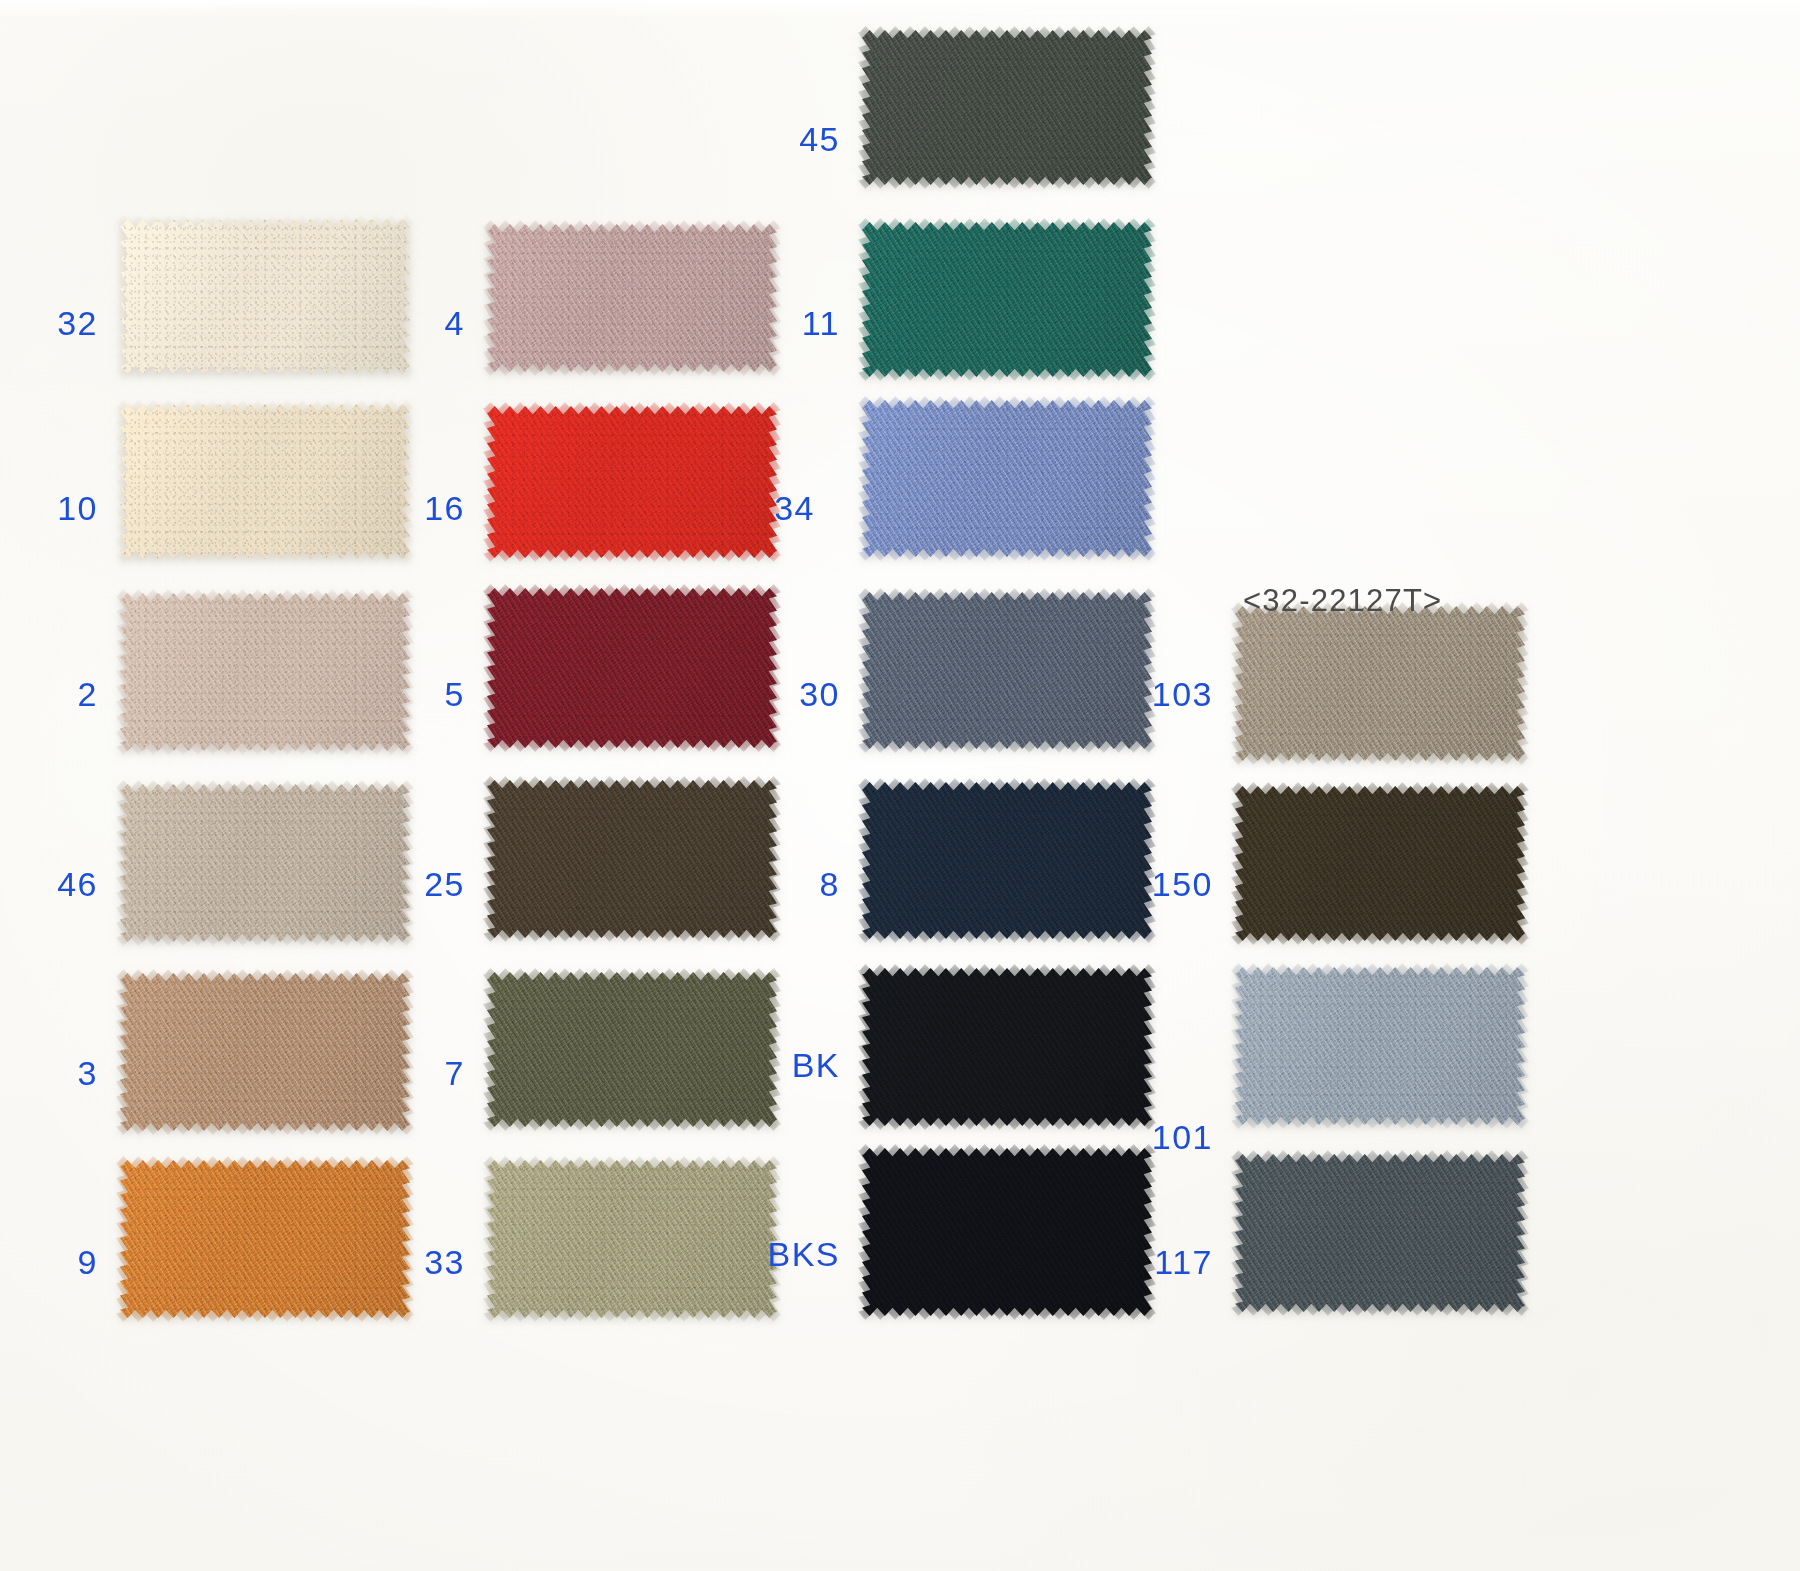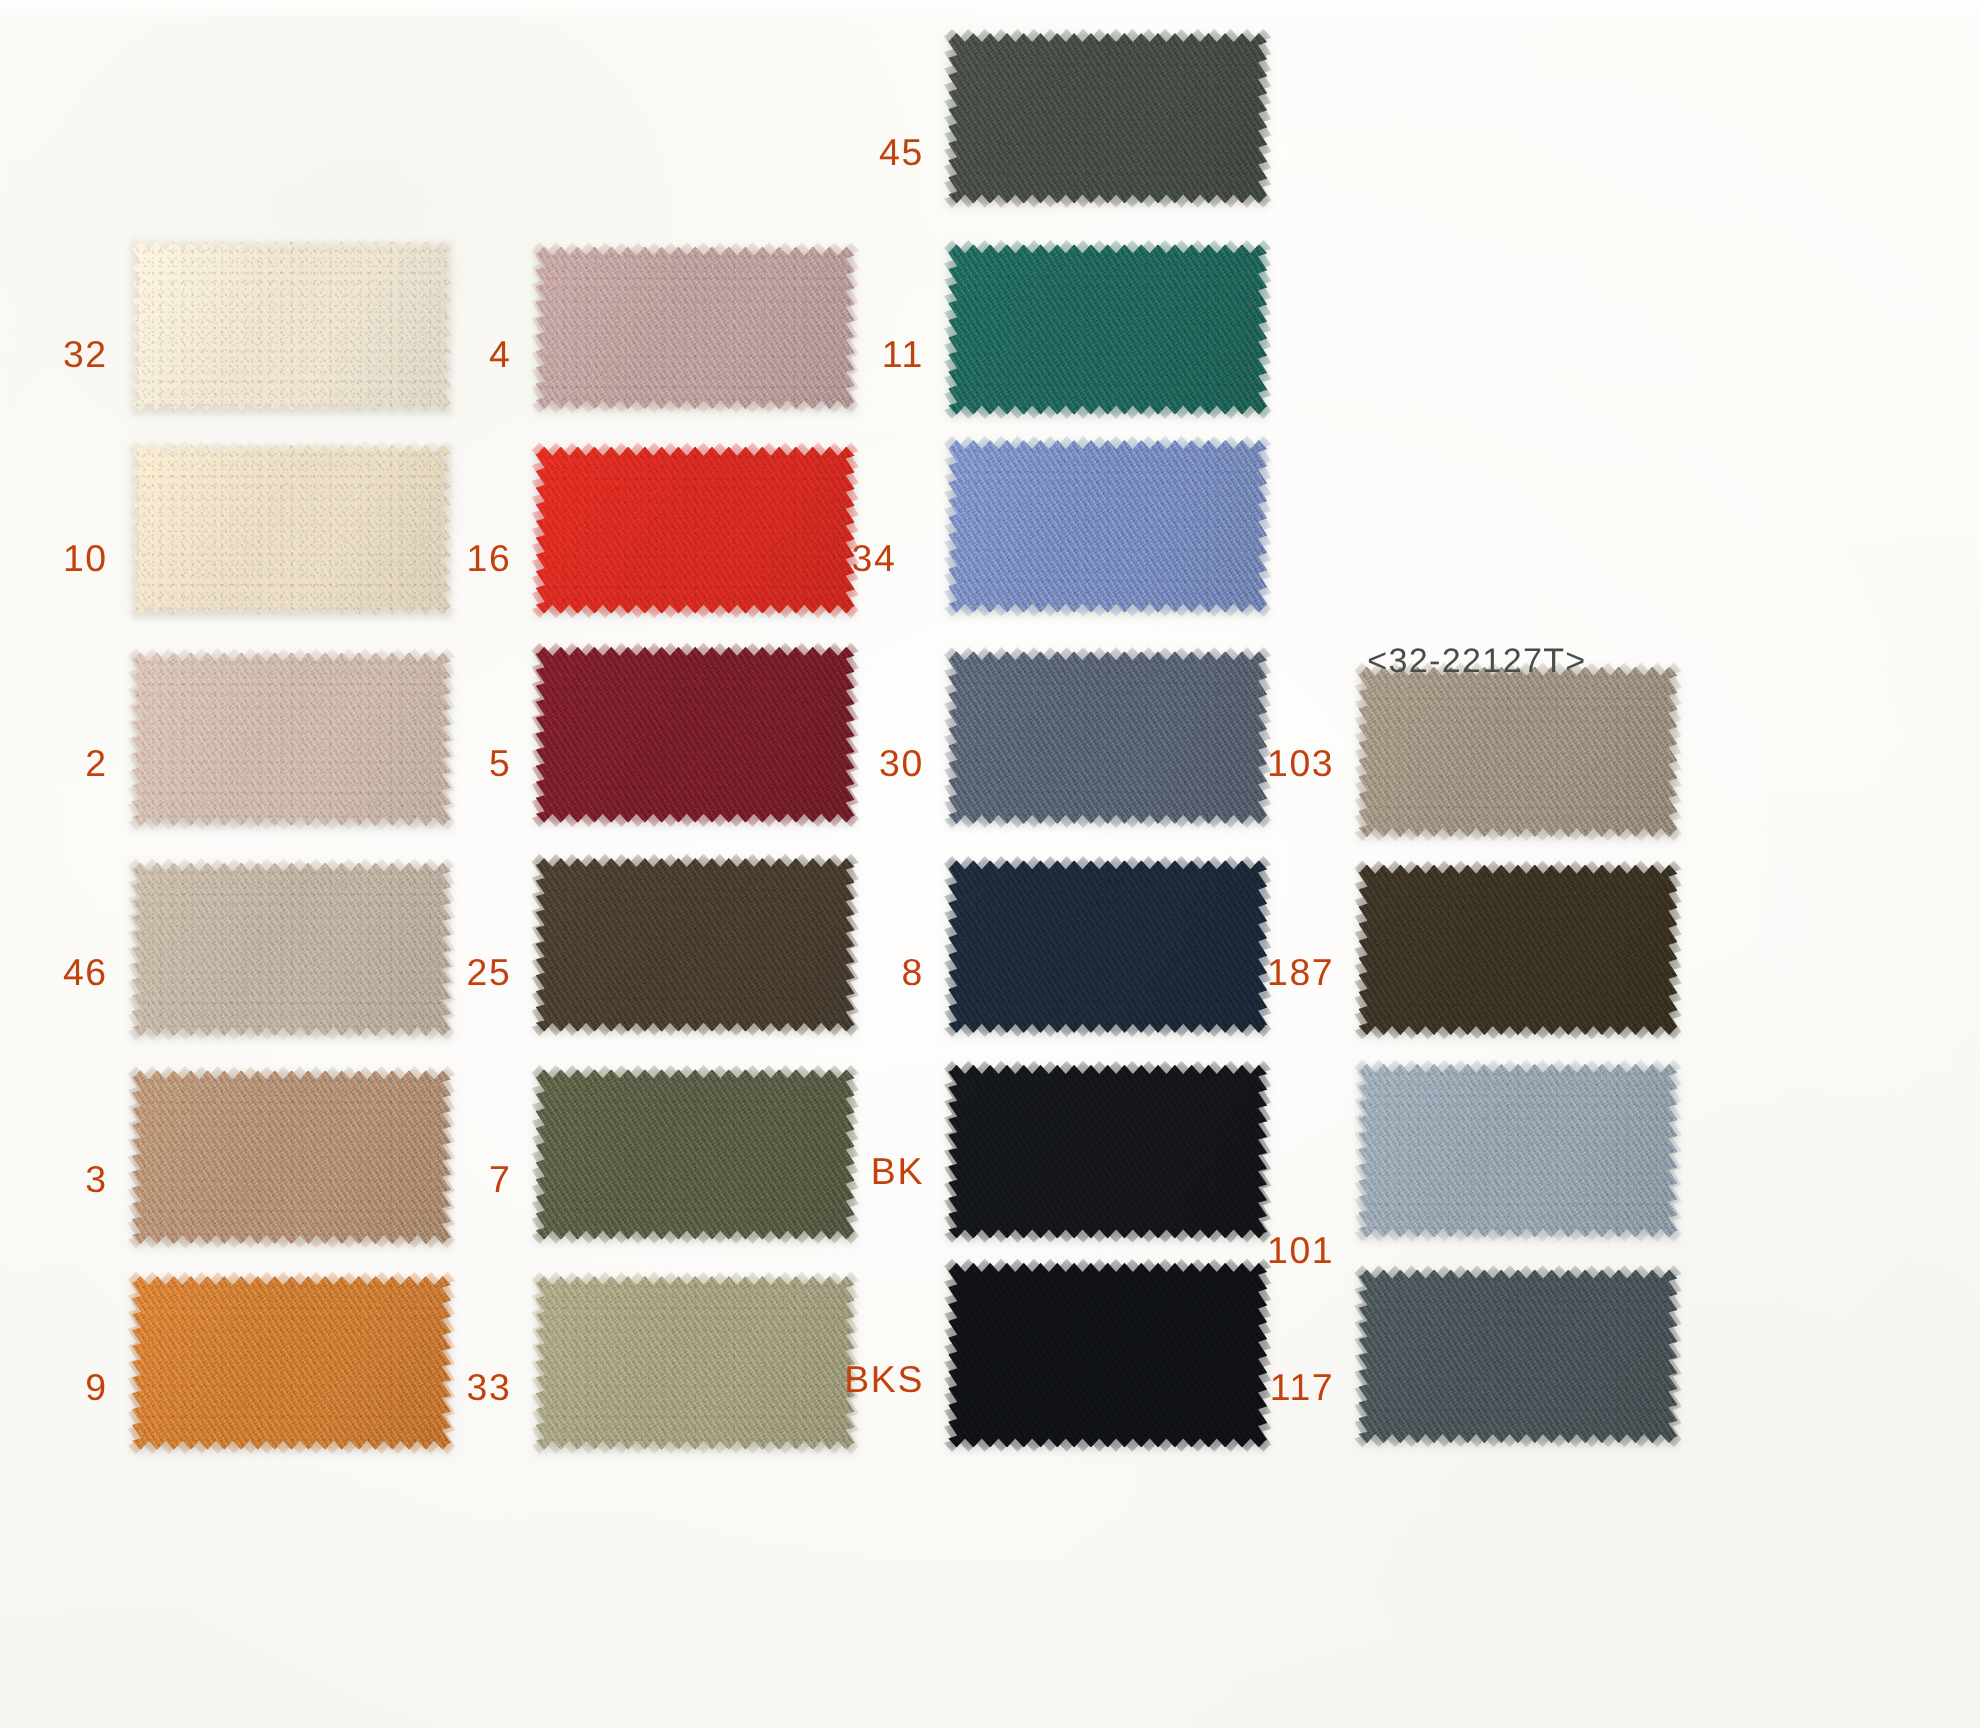--- a/index.html
+++ b/index.html
@@ -39,21 +39,21 @@
   }
 
   .swatch-cell {
     position: absolute;
   }
 
   
   .swatch-label {
     position: absolute;
     text-align: right;
-    color: #c2410c;
+    color: #1d4ed8;
     font-family: "Liberation Sans", sans-serif;
     font-size: 34px;
     font-weight: 400;
     letter-spacing: 1.5px;
     line-height: 1;
     white-space: nowrap;
   }
 
   .group-label {
     position: absolute;
@@ -286,21 +286,21 @@
         <div class="swatch" title="midnight-navy" style="left: 862px; top: 782px; width: 290px; height: 157px;">
           <div class="swatch-body" style="--pink-clip: polygon(0.000% 5.255%,2.632% 0.000%,5.263% 5.255%,7.895% 0.000%,10.526% 5.255%,13.158% 0.000%,15.789% 5.255%,18.421% 0.000%,21.053% 5.255%,23.684% 0.000%,26.316% 5.255%,28.947% 0.000%,31.579% 5.255%,34.211% 0.000%,36.842% 5.255%,39.474% 0.000%,42.105% 5.255%,44.737% 0.000%,47.368% 5.255%,50.000% 0.000%,52.632% 5.255%,55.263% 0.000%,57.895% 5.255%,60.526% 0.000%,63.158% 5.255%,65.789% 0.000%,68.421% 5.255%,71.053% 0.000%,73.684% 5.255%,76.316% 0.000%,78.947% 5.255%,81.579% 0.000%,84.211% 5.255%,86.842% 0.000%,89.474% 5.255%,92.105% 0.000%,94.737% 5.255%,97.368% 0.000%,100.000% 5.255%,100.000% 5.255%,97.155% 7.102%,100.000% 15.255%,97.155% 17.102%,100.000% 25.255%,97.155% 27.102%,100.000% 35.255%,97.155% 37.102%,100.000% 45.255%,97.155% 47.102%,100.000% 55.255%,97.155% 57.102%,100.000% 65.255%,97.155% 67.102%,100.000% 75.255%,97.155% 77.102%,100.000% 85.255%,97.155% 87.102%,100.000% 95.255%,97.155% 97.102%,100.000% 94.745%,100.000% 94.745%,97.368% 100.000%,94.737% 94.745%,92.105% 100.000%,89.474% 94.745%,86.842% 100.000%,84.211% 94.745%,81.579% 100.000%,78.947% 94.745%,76.316% 100.000%,73.684% 94.745%,71.053% 100.000%,68.421% 94.745%,65.789% 100.000%,63.158% 94.745%,60.526% 100.000%,57.895% 94.745%,55.263% 100.000%,52.632% 94.745%,50.000% 100.000%,47.368% 94.745%,44.737% 100.000%,42.105% 94.745%,39.474% 100.000%,36.842% 94.745%,34.211% 100.000%,31.579% 94.745%,28.947% 100.000%,26.316% 94.745%,23.684% 100.000%,21.053% 94.745%,18.421% 100.000%,15.789% 94.745%,13.158% 100.000%,10.526% 94.745%,7.895% 100.000%,5.263% 94.745%,2.632% 100.000%,0.000% 94.745%,0.000% 94.745%,2.845% 92.898%,0.000% 84.745%,2.845% 82.898%,0.000% 74.745%,2.845% 72.898%,0.000% 64.745%,2.845% 62.898%,0.000% 54.745%,2.845% 52.898%,0.000% 44.745%,2.845% 42.898%,0.000% 34.745%,2.845% 32.898%,0.000% 24.745%,2.845% 22.898%,0.000% 14.745%,2.845% 12.898%,0.000% 4.745%,2.845% 2.898%,0.000% 5.255%); --pink-clip-halo: polygon(0.000% 5.000%,2.500% 0.000%,5.000% 5.000%,7.500% 0.000%,10.000% 5.000%,12.500% 0.000%,15.000% 5.000%,17.500% 0.000%,20.000% 5.000%,22.500% 0.000%,25.000% 5.000%,27.500% 0.000%,30.000% 5.000%,32.500% 0.000%,35.000% 5.000%,37.500% 0.000%,40.000% 5.000%,42.500% 0.000%,45.000% 5.000%,47.500% 0.000%,50.000% 5.000%,52.500% 0.000%,55.000% 5.000%,57.500% 0.000%,60.000% 5.000%,62.500% 0.000%,65.000% 5.000%,67.500% 0.000%,70.000% 5.000%,72.500% 0.000%,75.000% 5.000%,77.500% 0.000%,80.000% 5.000%,82.500% 0.000%,85.000% 5.000%,87.500% 0.000%,90.000% 5.000%,92.500% 0.000%,95.000% 5.000%,97.500% 0.000%,100.000% 5.000%,100.000% 5.000%,97.232% 6.545%,100.000% 14.091%,97.232% 15.636%,100.000% 23.182%,97.232% 24.727%,100.000% 32.273%,97.232% 33.818%,100.000% 41.364%,97.232% 42.909%,100.000% 50.455%,97.232% 52.000%,100.000% 59.545%,97.232% 61.091%,100.000% 68.636%,97.232% 70.182%,100.000% 77.727%,97.232% 79.273%,100.000% 86.818%,97.232% 88.364%,100.000% 95.909%,97.232% 97.455%,100.000% 95.000%,100.000% 95.000%,97.500% 100.000%,95.000% 95.000%,92.500% 100.000%,90.000% 95.000%,87.500% 100.000%,85.000% 95.000%,82.500% 100.000%,80.000% 95.000%,77.500% 100.000%,75.000% 95.000%,72.500% 100.000%,70.000% 95.000%,67.500% 100.000%,65.000% 95.000%,62.500% 100.000%,60.000% 95.000%,57.500% 100.000%,55.000% 95.000%,52.500% 100.000%,50.000% 95.000%,47.500% 100.000%,45.000% 95.000%,42.500% 100.000%,40.000% 95.000%,37.500% 100.000%,35.000% 95.000%,32.500% 100.000%,30.000% 95.000%,27.500% 100.000%,25.000% 95.000%,22.500% 100.000%,20.000% 95.000%,17.500% 100.000%,15.000% 95.000%,12.500% 100.000%,10.000% 95.000%,7.500% 100.000%,5.000% 95.000%,2.500% 100.000%,0.000% 95.000%,0.000% 95.000%,2.768% 93.455%,0.000% 85.909%,2.768% 84.364%,0.000% 76.818%,2.768% 75.273%,0.000% 67.727%,2.768% 66.182%,0.000% 58.636%,2.768% 57.091%,0.000% 49.545%,2.768% 48.000%,0.000% 40.455%,2.768% 38.909%,0.000% 31.364%,2.768% 29.818%,0.000% 22.273%,2.768% 20.727%,0.000% 13.182%,2.768% 11.636%,0.000% 4.091%,2.768% 2.545%,0.000% 5.000%);">
             <div class="swatch-halo" style="--pink-clip-halo: polygon(0.000% 5.000%,2.500% 0.000%,5.000% 5.000%,7.500% 0.000%,10.000% 5.000%,12.500% 0.000%,15.000% 5.000%,17.500% 0.000%,20.000% 5.000%,22.500% 0.000%,25.000% 5.000%,27.500% 0.000%,30.000% 5.000%,32.500% 0.000%,35.000% 5.000%,37.500% 0.000%,40.000% 5.000%,42.500% 0.000%,45.000% 5.000%,47.500% 0.000%,50.000% 5.000%,52.500% 0.000%,55.000% 5.000%,57.500% 0.000%,60.000% 5.000%,62.500% 0.000%,65.000% 5.000%,67.500% 0.000%,70.000% 5.000%,72.500% 0.000%,75.000% 5.000%,77.500% 0.000%,80.000% 5.000%,82.500% 0.000%,85.000% 5.000%,87.500% 0.000%,90.000% 5.000%,92.500% 0.000%,95.000% 5.000%,97.500% 0.000%,100.000% 5.000%,100.000% 5.000%,97.232% 6.545%,100.000% 14.091%,97.232% 15.636%,100.000% 23.182%,97.232% 24.727%,100.000% 32.273%,97.232% 33.818%,100.000% 41.364%,97.232% 42.909%,100.000% 50.455%,97.232% 52.000%,100.000% 59.545%,97.232% 61.091%,100.000% 68.636%,97.232% 70.182%,100.000% 77.727%,97.232% 79.273%,100.000% 86.818%,97.232% 88.364%,100.000% 95.909%,97.232% 97.455%,100.000% 95.000%,100.000% 95.000%,97.500% 100.000%,95.000% 95.000%,92.500% 100.000%,90.000% 95.000%,87.500% 100.000%,85.000% 95.000%,82.500% 100.000%,80.000% 95.000%,77.500% 100.000%,75.000% 95.000%,72.500% 100.000%,70.000% 95.000%,67.500% 100.000%,65.000% 95.000%,62.500% 100.000%,60.000% 95.000%,57.500% 100.000%,55.000% 95.000%,52.500% 100.000%,50.000% 95.000%,47.500% 100.000%,45.000% 95.000%,42.500% 100.000%,40.000% 95.000%,37.500% 100.000%,35.000% 95.000%,32.500% 100.000%,30.000% 95.000%,27.500% 100.000%,25.000% 95.000%,22.500% 100.000%,20.000% 95.000%,17.500% 100.000%,15.000% 95.000%,12.500% 100.000%,10.000% 95.000%,7.500% 100.000%,5.000% 95.000%,2.500% 100.000%,0.000% 95.000%,0.000% 95.000%,2.768% 93.455%,0.000% 85.909%,2.768% 84.364%,0.000% 76.818%,2.768% 75.273%,0.000% 67.727%,2.768% 66.182%,0.000% 58.636%,2.768% 57.091%,0.000% 49.545%,2.768% 48.000%,0.000% 40.455%,2.768% 38.909%,0.000% 31.364%,2.768% 29.818%,0.000% 22.273%,2.768% 20.727%,0.000% 13.182%,2.768% 11.636%,0.000% 4.091%,2.768% 2.545%,0.000% 5.000%); background: rgb(29, 42, 58);"></div>
             <div class="swatch-fill" style="--pink-clip: polygon(0.000% 5.255%,2.632% 0.000%,5.263% 5.255%,7.895% 0.000%,10.526% 5.255%,13.158% 0.000%,15.789% 5.255%,18.421% 0.000%,21.053% 5.255%,23.684% 0.000%,26.316% 5.255%,28.947% 0.000%,31.579% 5.255%,34.211% 0.000%,36.842% 5.255%,39.474% 0.000%,42.105% 5.255%,44.737% 0.000%,47.368% 5.255%,50.000% 0.000%,52.632% 5.255%,55.263% 0.000%,57.895% 5.255%,60.526% 0.000%,63.158% 5.255%,65.789% 0.000%,68.421% 5.255%,71.053% 0.000%,73.684% 5.255%,76.316% 0.000%,78.947% 5.255%,81.579% 0.000%,84.211% 5.255%,86.842% 0.000%,89.474% 5.255%,92.105% 0.000%,94.737% 5.255%,97.368% 0.000%,100.000% 5.255%,100.000% 5.255%,97.155% 7.102%,100.000% 15.255%,97.155% 17.102%,100.000% 25.255%,97.155% 27.102%,100.000% 35.255%,97.155% 37.102%,100.000% 45.255%,97.155% 47.102%,100.000% 55.255%,97.155% 57.102%,100.000% 65.255%,97.155% 67.102%,100.000% 75.255%,97.155% 77.102%,100.000% 85.255%,97.155% 87.102%,100.000% 95.255%,97.155% 97.102%,100.000% 94.745%,100.000% 94.745%,97.368% 100.000%,94.737% 94.745%,92.105% 100.000%,89.474% 94.745%,86.842% 100.000%,84.211% 94.745%,81.579% 100.000%,78.947% 94.745%,76.316% 100.000%,73.684% 94.745%,71.053% 100.000%,68.421% 94.745%,65.789% 100.000%,63.158% 94.745%,60.526% 100.000%,57.895% 94.745%,55.263% 100.000%,52.632% 94.745%,50.000% 100.000%,47.368% 94.745%,44.737% 100.000%,42.105% 94.745%,39.474% 100.000%,36.842% 94.745%,34.211% 100.000%,31.579% 94.745%,28.947% 100.000%,26.316% 94.745%,23.684% 100.000%,21.053% 94.745%,18.421% 100.000%,15.789% 94.745%,13.158% 100.000%,10.526% 94.745%,7.895% 100.000%,5.263% 94.745%,2.632% 100.000%,0.000% 94.745%,0.000% 94.745%,2.845% 92.898%,0.000% 84.745%,2.845% 82.898%,0.000% 74.745%,2.845% 72.898%,0.000% 64.745%,2.845% 62.898%,0.000% 54.745%,2.845% 52.898%,0.000% 44.745%,2.845% 42.898%,0.000% 34.745%,2.845% 32.898%,0.000% 24.745%,2.845% 22.898%,0.000% 14.745%,2.845% 12.898%,0.000% 4.745%,2.845% 2.898%,0.000% 5.255%); background: linear-gradient(117deg, rgb(31, 45, 62) 0%, rgb(29, 42, 58) 42%, rgb(29, 42, 58) 62%, rgb(27, 39, 54) 100%);"></div>
             <div class="swatch-tex" style="--pink-clip: polygon(0.000% 5.255%,2.632% 0.000%,5.263% 5.255%,7.895% 0.000%,10.526% 5.255%,13.158% 0.000%,15.789% 5.255%,18.421% 0.000%,21.053% 5.255%,23.684% 0.000%,26.316% 5.255%,28.947% 0.000%,31.579% 5.255%,34.211% 0.000%,36.842% 5.255%,39.474% 0.000%,42.105% 5.255%,44.737% 0.000%,47.368% 5.255%,50.000% 0.000%,52.632% 5.255%,55.263% 0.000%,57.895% 5.255%,60.526% 0.000%,63.158% 5.255%,65.789% 0.000%,68.421% 5.255%,71.053% 0.000%,73.684% 5.255%,76.316% 0.000%,78.947% 5.255%,81.579% 0.000%,84.211% 5.255%,86.842% 0.000%,89.474% 5.255%,92.105% 0.000%,94.737% 5.255%,97.368% 0.000%,100.000% 5.255%,100.000% 5.255%,97.155% 7.102%,100.000% 15.255%,97.155% 17.102%,100.000% 25.255%,97.155% 27.102%,100.000% 35.255%,97.155% 37.102%,100.000% 45.255%,97.155% 47.102%,100.000% 55.255%,97.155% 57.102%,100.000% 65.255%,97.155% 67.102%,100.000% 75.255%,97.155% 77.102%,100.000% 85.255%,97.155% 87.102%,100.000% 95.255%,97.155% 97.102%,100.000% 94.745%,100.000% 94.745%,97.368% 100.000%,94.737% 94.745%,92.105% 100.000%,89.474% 94.745%,86.842% 100.000%,84.211% 94.745%,81.579% 100.000%,78.947% 94.745%,76.316% 100.000%,73.684% 94.745%,71.053% 100.000%,68.421% 94.745%,65.789% 100.000%,63.158% 94.745%,60.526% 100.000%,57.895% 94.745%,55.263% 100.000%,52.632% 94.745%,50.000% 100.000%,47.368% 94.745%,44.737% 100.000%,42.105% 94.745%,39.474% 100.000%,36.842% 94.745%,34.211% 100.000%,31.579% 94.745%,28.947% 100.000%,26.316% 94.745%,23.684% 100.000%,21.053% 94.745%,18.421% 100.000%,15.789% 94.745%,13.158% 100.000%,10.526% 94.745%,7.895% 100.000%,5.263% 94.745%,2.632% 100.000%,0.000% 94.745%,0.000% 94.745%,2.845% 92.898%,0.000% 84.745%,2.845% 82.898%,0.000% 74.745%,2.845% 72.898%,0.000% 64.745%,2.845% 62.898%,0.000% 54.745%,2.845% 52.898%,0.000% 44.745%,2.845% 42.898%,0.000% 34.745%,2.845% 32.898%,0.000% 24.745%,2.845% 22.898%,0.000% 14.745%,2.845% 12.898%,0.000% 4.745%,2.845% 2.898%,0.000% 5.255%);"></div>
             <div class="swatch-speckle" style="--pink-clip: polygon(0.000% 5.255%,2.632% 0.000%,5.263% 5.255%,7.895% 0.000%,10.526% 5.255%,13.158% 0.000%,15.789% 5.255%,18.421% 0.000%,21.053% 5.255%,23.684% 0.000%,26.316% 5.255%,28.947% 0.000%,31.579% 5.255%,34.211% 0.000%,36.842% 5.255%,39.474% 0.000%,42.105% 5.255%,44.737% 0.000%,47.368% 5.255%,50.000% 0.000%,52.632% 5.255%,55.263% 0.000%,57.895% 5.255%,60.526% 0.000%,63.158% 5.255%,65.789% 0.000%,68.421% 5.255%,71.053% 0.000%,73.684% 5.255%,76.316% 0.000%,78.947% 5.255%,81.579% 0.000%,84.211% 5.255%,86.842% 0.000%,89.474% 5.255%,92.105% 0.000%,94.737% 5.255%,97.368% 0.000%,100.000% 5.255%,100.000% 5.255%,97.155% 7.102%,100.000% 15.255%,97.155% 17.102%,100.000% 25.255%,97.155% 27.102%,100.000% 35.255%,97.155% 37.102%,100.000% 45.255%,97.155% 47.102%,100.000% 55.255%,97.155% 57.102%,100.000% 65.255%,97.155% 67.102%,100.000% 75.255%,97.155% 77.102%,100.000% 85.255%,97.155% 87.102%,100.000% 95.255%,97.155% 97.102%,100.000% 94.745%,100.000% 94.745%,97.368% 100.000%,94.737% 94.745%,92.105% 100.000%,89.474% 94.745%,86.842% 100.000%,84.211% 94.745%,81.579% 100.000%,78.947% 94.745%,76.316% 100.000%,73.684% 94.745%,71.053% 100.000%,68.421% 94.745%,65.789% 100.000%,63.158% 94.745%,60.526% 100.000%,57.895% 94.745%,55.263% 100.000%,52.632% 94.745%,50.000% 100.000%,47.368% 94.745%,44.737% 100.000%,42.105% 94.745%,39.474% 100.000%,36.842% 94.745%,34.211% 100.000%,31.579% 94.745%,28.947% 100.000%,26.316% 94.745%,23.684% 100.000%,21.053% 94.745%,18.421% 100.000%,15.789% 94.745%,13.158% 100.000%,10.526% 94.745%,7.895% 100.000%,5.263% 94.745%,2.632% 100.000%,0.000% 94.745%,0.000% 94.745%,2.845% 92.898%,0.000% 84.745%,2.845% 82.898%,0.000% 74.745%,2.845% 72.898%,0.000% 64.745%,2.845% 62.898%,0.000% 54.745%,2.845% 52.898%,0.000% 44.745%,2.845% 42.898%,0.000% 34.745%,2.845% 32.898%,0.000% 24.745%,2.845% 22.898%,0.000% 14.745%,2.845% 12.898%,0.000% 4.745%,2.845% 2.898%,0.000% 5.255%);"></div>
           </div>
         </div>
       </div>
       <div class="swatch-cell">
-        <div class="swatch-label" style="left: 1128px; top: 867px; width: 85px;">187</div>
+        <div class="swatch-label" style="left: 1128px; top: 867px; width: 85px;">150</div>
         <div class="swatch" title="dark-olive-brown" style="left: 1235px; top: 786px; width: 290px; height: 155px;">
           <div class="swatch-body" style="--pink-clip: polygon(0.000% 5.323%,2.632% 0.000%,5.263% 5.323%,7.895% 0.000%,10.526% 5.323%,13.158% 0.000%,15.789% 5.323%,18.421% 0.000%,21.053% 5.323%,23.684% 0.000%,26.316% 5.323%,28.947% 0.000%,31.579% 5.323%,34.211% 0.000%,36.842% 5.323%,39.474% 0.000%,42.105% 5.323%,44.737% 0.000%,47.368% 5.323%,50.000% 0.000%,52.632% 5.323%,55.263% 0.000%,57.895% 5.323%,60.526% 0.000%,63.158% 5.323%,65.789% 0.000%,68.421% 5.323%,71.053% 0.000%,73.684% 5.323%,76.316% 0.000%,78.947% 5.323%,81.579% 0.000%,84.211% 5.323%,86.842% 0.000%,89.474% 5.323%,92.105% 0.000%,94.737% 5.323%,97.368% 0.000%,100.000% 5.323%,100.000% 5.323%,97.155% 7.129%,100.000% 15.323%,97.155% 17.129%,100.000% 25.323%,97.155% 27.129%,100.000% 35.323%,97.155% 37.129%,100.000% 45.323%,97.155% 47.129%,100.000% 55.323%,97.155% 57.129%,100.000% 65.323%,97.155% 67.129%,100.000% 75.323%,97.155% 77.129%,100.000% 85.323%,97.155% 87.129%,100.000% 95.323%,97.155% 97.129%,100.000% 94.677%,100.000% 94.677%,97.368% 100.000%,94.737% 94.677%,92.105% 100.000%,89.474% 94.677%,86.842% 100.000%,84.211% 94.677%,81.579% 100.000%,78.947% 94.677%,76.316% 100.000%,73.684% 94.677%,71.053% 100.000%,68.421% 94.677%,65.789% 100.000%,63.158% 94.677%,60.526% 100.000%,57.895% 94.677%,55.263% 100.000%,52.632% 94.677%,50.000% 100.000%,47.368% 94.677%,44.737% 100.000%,42.105% 94.677%,39.474% 100.000%,36.842% 94.677%,34.211% 100.000%,31.579% 94.677%,28.947% 100.000%,26.316% 94.677%,23.684% 100.000%,21.053% 94.677%,18.421% 100.000%,15.789% 94.677%,13.158% 100.000%,10.526% 94.677%,7.895% 100.000%,5.263% 94.677%,2.632% 100.000%,0.000% 94.677%,0.000% 94.677%,2.845% 92.871%,0.000% 84.677%,2.845% 82.871%,0.000% 74.677%,2.845% 72.871%,0.000% 64.677%,2.845% 62.871%,0.000% 54.677%,2.845% 52.871%,0.000% 44.677%,2.845% 42.871%,0.000% 34.677%,2.845% 32.871%,0.000% 24.677%,2.845% 22.871%,0.000% 14.677%,2.845% 12.871%,0.000% 4.677%,2.845% 2.871%,0.000% 5.323%); --pink-clip-halo: polygon(0.000% 5.061%,2.500% 0.000%,5.000% 5.061%,7.500% 0.000%,10.000% 5.061%,12.500% 0.000%,15.000% 5.061%,17.500% 0.000%,20.000% 5.061%,22.500% 0.000%,25.000% 5.061%,27.500% 0.000%,30.000% 5.061%,32.500% 0.000%,35.000% 5.061%,37.500% 0.000%,40.000% 5.061%,42.500% 0.000%,45.000% 5.061%,47.500% 0.000%,50.000% 5.061%,52.500% 0.000%,55.000% 5.061%,57.500% 0.000%,60.000% 5.061%,62.500% 0.000%,65.000% 5.061%,67.500% 0.000%,70.000% 5.061%,72.500% 0.000%,75.000% 5.061%,77.500% 0.000%,80.000% 5.061%,82.500% 0.000%,85.000% 5.061%,87.500% 0.000%,90.000% 5.061%,92.500% 0.000%,95.000% 5.061%,97.500% 0.000%,100.000% 5.061%,100.000% 5.061%,97.232% 6.570%,100.000% 14.152%,97.232% 15.661%,100.000% 23.243%,97.232% 24.752%,100.000% 32.334%,97.232% 33.843%,100.000% 41.425%,97.232% 42.934%,100.000% 50.516%,97.232% 52.025%,100.000% 59.607%,97.232% 61.115%,100.000% 68.698%,97.232% 70.206%,100.000% 77.789%,97.232% 79.297%,100.000% 86.880%,97.232% 88.388%,100.000% 95.970%,97.232% 97.479%,100.000% 94.939%,100.000% 94.939%,97.500% 100.000%,95.000% 94.939%,92.500% 100.000%,90.000% 94.939%,87.500% 100.000%,85.000% 94.939%,82.500% 100.000%,80.000% 94.939%,77.500% 100.000%,75.000% 94.939%,72.500% 100.000%,70.000% 94.939%,67.500% 100.000%,65.000% 94.939%,62.500% 100.000%,60.000% 94.939%,57.500% 100.000%,55.000% 94.939%,52.500% 100.000%,50.000% 94.939%,47.500% 100.000%,45.000% 94.939%,42.500% 100.000%,40.000% 94.939%,37.500% 100.000%,35.000% 94.939%,32.500% 100.000%,30.000% 94.939%,27.500% 100.000%,25.000% 94.939%,22.500% 100.000%,20.000% 94.939%,17.500% 100.000%,15.000% 94.939%,12.500% 100.000%,10.000% 94.939%,7.500% 100.000%,5.000% 94.939%,2.500% 100.000%,0.000% 94.939%,0.000% 94.939%,2.768% 93.430%,0.000% 85.848%,2.768% 84.339%,0.000% 76.757%,2.768% 75.248%,0.000% 67.666%,2.768% 66.157%,0.000% 58.575%,2.768% 57.066%,0.000% 49.484%,2.768% 47.975%,0.000% 40.393%,2.768% 38.885%,0.000% 31.302%,2.768% 29.794%,0.000% 22.211%,2.768% 20.703%,0.000% 13.120%,2.768% 11.612%,0.000% 4.030%,2.768% 2.521%,0.000% 5.061%);">
             <div class="swatch-halo" style="--pink-clip-halo: polygon(0.000% 5.061%,2.500% 0.000%,5.000% 5.061%,7.500% 0.000%,10.000% 5.061%,12.500% 0.000%,15.000% 5.061%,17.500% 0.000%,20.000% 5.061%,22.500% 0.000%,25.000% 5.061%,27.500% 0.000%,30.000% 5.061%,32.500% 0.000%,35.000% 5.061%,37.500% 0.000%,40.000% 5.061%,42.500% 0.000%,45.000% 5.061%,47.500% 0.000%,50.000% 5.061%,52.500% 0.000%,55.000% 5.061%,57.500% 0.000%,60.000% 5.061%,62.500% 0.000%,65.000% 5.061%,67.500% 0.000%,70.000% 5.061%,72.500% 0.000%,75.000% 5.061%,77.500% 0.000%,80.000% 5.061%,82.500% 0.000%,85.000% 5.061%,87.500% 0.000%,90.000% 5.061%,92.500% 0.000%,95.000% 5.061%,97.500% 0.000%,100.000% 5.061%,100.000% 5.061%,97.232% 6.570%,100.000% 14.152%,97.232% 15.661%,100.000% 23.243%,97.232% 24.752%,100.000% 32.334%,97.232% 33.843%,100.000% 41.425%,97.232% 42.934%,100.000% 50.516%,97.232% 52.025%,100.000% 59.607%,97.232% 61.115%,100.000% 68.698%,97.232% 70.206%,100.000% 77.789%,97.232% 79.297%,100.000% 86.880%,97.232% 88.388%,100.000% 95.970%,97.232% 97.479%,100.000% 94.939%,100.000% 94.939%,97.500% 100.000%,95.000% 94.939%,92.500% 100.000%,90.000% 94.939%,87.500% 100.000%,85.000% 94.939%,82.500% 100.000%,80.000% 94.939%,77.500% 100.000%,75.000% 94.939%,72.500% 100.000%,70.000% 94.939%,67.500% 100.000%,65.000% 94.939%,62.500% 100.000%,60.000% 94.939%,57.500% 100.000%,55.000% 94.939%,52.500% 100.000%,50.000% 94.939%,47.500% 100.000%,45.000% 94.939%,42.500% 100.000%,40.000% 94.939%,37.500% 100.000%,35.000% 94.939%,32.500% 100.000%,30.000% 94.939%,27.500% 100.000%,25.000% 94.939%,22.500% 100.000%,20.000% 94.939%,17.500% 100.000%,15.000% 94.939%,12.500% 100.000%,10.000% 94.939%,7.500% 100.000%,5.000% 94.939%,2.500% 100.000%,0.000% 94.939%,0.000% 94.939%,2.768% 93.430%,0.000% 85.848%,2.768% 84.339%,0.000% 76.757%,2.768% 75.248%,0.000% 67.666%,2.768% 66.157%,0.000% 58.575%,2.768% 57.066%,0.000% 49.484%,2.768% 47.975%,0.000% 40.393%,2.768% 38.885%,0.000% 31.302%,2.768% 29.794%,0.000% 22.211%,2.768% 20.703%,0.000% 13.120%,2.768% 11.612%,0.000% 4.030%,2.768% 2.521%,0.000% 5.061%); background: rgb(60, 52, 37);"></div>
             <div class="swatch-fill" style="--pink-clip: polygon(0.000% 5.323%,2.632% 0.000%,5.263% 5.323%,7.895% 0.000%,10.526% 5.323%,13.158% 0.000%,15.789% 5.323%,18.421% 0.000%,21.053% 5.323%,23.684% 0.000%,26.316% 5.323%,28.947% 0.000%,31.579% 5.323%,34.211% 0.000%,36.842% 5.323%,39.474% 0.000%,42.105% 5.323%,44.737% 0.000%,47.368% 5.323%,50.000% 0.000%,52.632% 5.323%,55.263% 0.000%,57.895% 5.323%,60.526% 0.000%,63.158% 5.323%,65.789% 0.000%,68.421% 5.323%,71.053% 0.000%,73.684% 5.323%,76.316% 0.000%,78.947% 5.323%,81.579% 0.000%,84.211% 5.323%,86.842% 0.000%,89.474% 5.323%,92.105% 0.000%,94.737% 5.323%,97.368% 0.000%,100.000% 5.323%,100.000% 5.323%,97.155% 7.129%,100.000% 15.323%,97.155% 17.129%,100.000% 25.323%,97.155% 27.129%,100.000% 35.323%,97.155% 37.129%,100.000% 45.323%,97.155% 47.129%,100.000% 55.323%,97.155% 57.129%,100.000% 65.323%,97.155% 67.129%,100.000% 75.323%,97.155% 77.129%,100.000% 85.323%,97.155% 87.129%,100.000% 95.323%,97.155% 97.129%,100.000% 94.677%,100.000% 94.677%,97.368% 100.000%,94.737% 94.677%,92.105% 100.000%,89.474% 94.677%,86.842% 100.000%,84.211% 94.677%,81.579% 100.000%,78.947% 94.677%,76.316% 100.000%,73.684% 94.677%,71.053% 100.000%,68.421% 94.677%,65.789% 100.000%,63.158% 94.677%,60.526% 100.000%,57.895% 94.677%,55.263% 100.000%,52.632% 94.677%,50.000% 100.000%,47.368% 94.677%,44.737% 100.000%,42.105% 94.677%,39.474% 100.000%,36.842% 94.677%,34.211% 100.000%,31.579% 94.677%,28.947% 100.000%,26.316% 94.677%,23.684% 100.000%,21.053% 94.677%,18.421% 100.000%,15.789% 94.677%,13.158% 100.000%,10.526% 94.677%,7.895% 100.000%,5.263% 94.677%,2.632% 100.000%,0.000% 94.677%,0.000% 94.677%,2.845% 92.871%,0.000% 84.677%,2.845% 82.871%,0.000% 74.677%,2.845% 72.871%,0.000% 64.677%,2.845% 62.871%,0.000% 54.677%,2.845% 52.871%,0.000% 44.677%,2.845% 42.871%,0.000% 34.677%,2.845% 32.871%,0.000% 24.677%,2.845% 22.871%,0.000% 14.677%,2.845% 12.871%,0.000% 4.677%,2.845% 2.871%,0.000% 5.323%); background: linear-gradient(117deg, rgb(64, 56, 40) 0%, rgb(60, 52, 37) 42%, rgb(60, 52, 37) 62%, rgb(56, 48, 34) 100%);"></div>
             <div class="swatch-tex" style="--pink-clip: polygon(0.000% 5.323%,2.632% 0.000%,5.263% 5.323%,7.895% 0.000%,10.526% 5.323%,13.158% 0.000%,15.789% 5.323%,18.421% 0.000%,21.053% 5.323%,23.684% 0.000%,26.316% 5.323%,28.947% 0.000%,31.579% 5.323%,34.211% 0.000%,36.842% 5.323%,39.474% 0.000%,42.105% 5.323%,44.737% 0.000%,47.368% 5.323%,50.000% 0.000%,52.632% 5.323%,55.263% 0.000%,57.895% 5.323%,60.526% 0.000%,63.158% 5.323%,65.789% 0.000%,68.421% 5.323%,71.053% 0.000%,73.684% 5.323%,76.316% 0.000%,78.947% 5.323%,81.579% 0.000%,84.211% 5.323%,86.842% 0.000%,89.474% 5.323%,92.105% 0.000%,94.737% 5.323%,97.368% 0.000%,100.000% 5.323%,100.000% 5.323%,97.155% 7.129%,100.000% 15.323%,97.155% 17.129%,100.000% 25.323%,97.155% 27.129%,100.000% 35.323%,97.155% 37.129%,100.000% 45.323%,97.155% 47.129%,100.000% 55.323%,97.155% 57.129%,100.000% 65.323%,97.155% 67.129%,100.000% 75.323%,97.155% 77.129%,100.000% 85.323%,97.155% 87.129%,100.000% 95.323%,97.155% 97.129%,100.000% 94.677%,100.000% 94.677%,97.368% 100.000%,94.737% 94.677%,92.105% 100.000%,89.474% 94.677%,86.842% 100.000%,84.211% 94.677%,81.579% 100.000%,78.947% 94.677%,76.316% 100.000%,73.684% 94.677%,71.053% 100.000%,68.421% 94.677%,65.789% 100.000%,63.158% 94.677%,60.526% 100.000%,57.895% 94.677%,55.263% 100.000%,52.632% 94.677%,50.000% 100.000%,47.368% 94.677%,44.737% 100.000%,42.105% 94.677%,39.474% 100.000%,36.842% 94.677%,34.211% 100.000%,31.579% 94.677%,28.947% 100.000%,26.316% 94.677%,23.684% 100.000%,21.053% 94.677%,18.421% 100.000%,15.789% 94.677%,13.158% 100.000%,10.526% 94.677%,7.895% 100.000%,5.263% 94.677%,2.632% 100.000%,0.000% 94.677%,0.000% 94.677%,2.845% 92.871%,0.000% 84.677%,2.845% 82.871%,0.000% 74.677%,2.845% 72.871%,0.000% 64.677%,2.845% 62.871%,0.000% 54.677%,2.845% 52.871%,0.000% 44.677%,2.845% 42.871%,0.000% 34.677%,2.845% 32.871%,0.000% 24.677%,2.845% 22.871%,0.000% 14.677%,2.845% 12.871%,0.000% 4.677%,2.845% 2.871%,0.000% 5.323%);"></div>
             <div class="swatch-speckle" style="--pink-clip: polygon(0.000% 5.323%,2.632% 0.000%,5.263% 5.323%,7.895% 0.000%,10.526% 5.323%,13.158% 0.000%,15.789% 5.323%,18.421% 0.000%,21.053% 5.323%,23.684% 0.000%,26.316% 5.323%,28.947% 0.000%,31.579% 5.323%,34.211% 0.000%,36.842% 5.323%,39.474% 0.000%,42.105% 5.323%,44.737% 0.000%,47.368% 5.323%,50.000% 0.000%,52.632% 5.323%,55.263% 0.000%,57.895% 5.323%,60.526% 0.000%,63.158% 5.323%,65.789% 0.000%,68.421% 5.323%,71.053% 0.000%,73.684% 5.323%,76.316% 0.000%,78.947% 5.323%,81.579% 0.000%,84.211% 5.323%,86.842% 0.000%,89.474% 5.323%,92.105% 0.000%,94.737% 5.323%,97.368% 0.000%,100.000% 5.323%,100.000% 5.323%,97.155% 7.129%,100.000% 15.323%,97.155% 17.129%,100.000% 25.323%,97.155% 27.129%,100.000% 35.323%,97.155% 37.129%,100.000% 45.323%,97.155% 47.129%,100.000% 55.323%,97.155% 57.129%,100.000% 65.323%,97.155% 67.129%,100.000% 75.323%,97.155% 77.129%,100.000% 85.323%,97.155% 87.129%,100.000% 95.323%,97.155% 97.129%,100.000% 94.677%,100.000% 94.677%,97.368% 100.000%,94.737% 94.677%,92.105% 100.000%,89.474% 94.677%,86.842% 100.000%,84.211% 94.677%,81.579% 100.000%,78.947% 94.677%,76.316% 100.000%,73.684% 94.677%,71.053% 100.000%,68.421% 94.677%,65.789% 100.000%,63.158% 94.677%,60.526% 100.000%,57.895% 94.677%,55.263% 100.000%,52.632% 94.677%,50.000% 100.000%,47.368% 94.677%,44.737% 100.000%,42.105% 94.677%,39.474% 100.000%,36.842% 94.677%,34.211% 100.000%,31.579% 94.677%,28.947% 100.000%,26.316% 94.677%,23.684% 100.000%,21.053% 94.677%,18.421% 100.000%,15.789% 94.677%,13.158% 100.000%,10.526% 94.677%,7.895% 100.000%,5.263% 94.677%,2.632% 100.000%,0.000% 94.677%,0.000% 94.677%,2.845% 92.871%,0.000% 84.677%,2.845% 82.871%,0.000% 74.677%,2.845% 72.871%,0.000% 64.677%,2.845% 62.871%,0.000% 54.677%,2.845% 52.871%,0.000% 44.677%,2.845% 42.871%,0.000% 34.677%,2.845% 32.871%,0.000% 24.677%,2.845% 22.871%,0.000% 14.677%,2.845% 12.871%,0.000% 4.677%,2.845% 2.871%,0.000% 5.323%);"></div>
           </div>
         </div>
       </div>
       <div class="swatch-cell">

